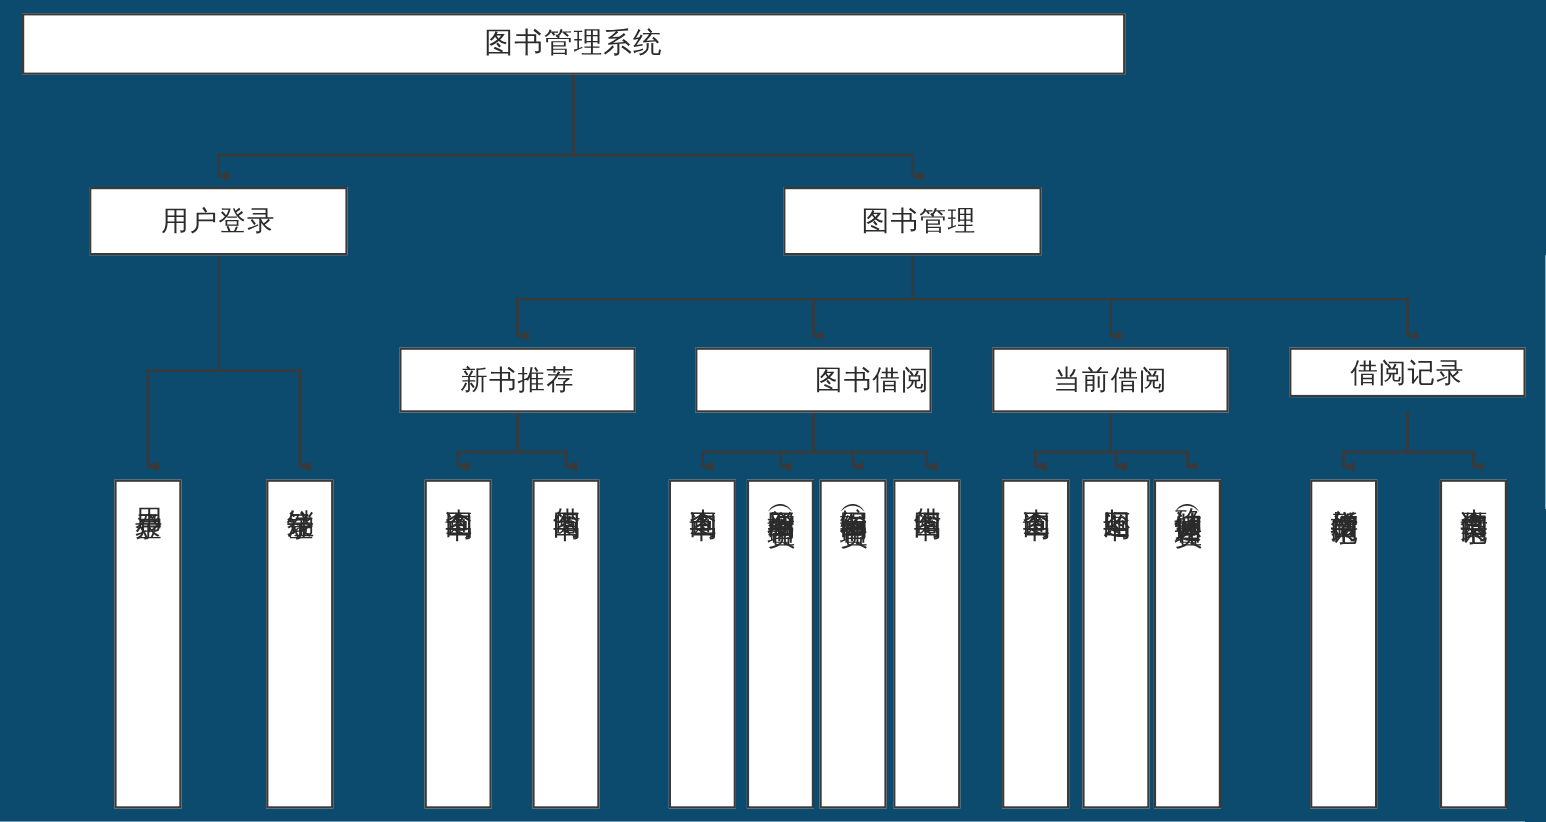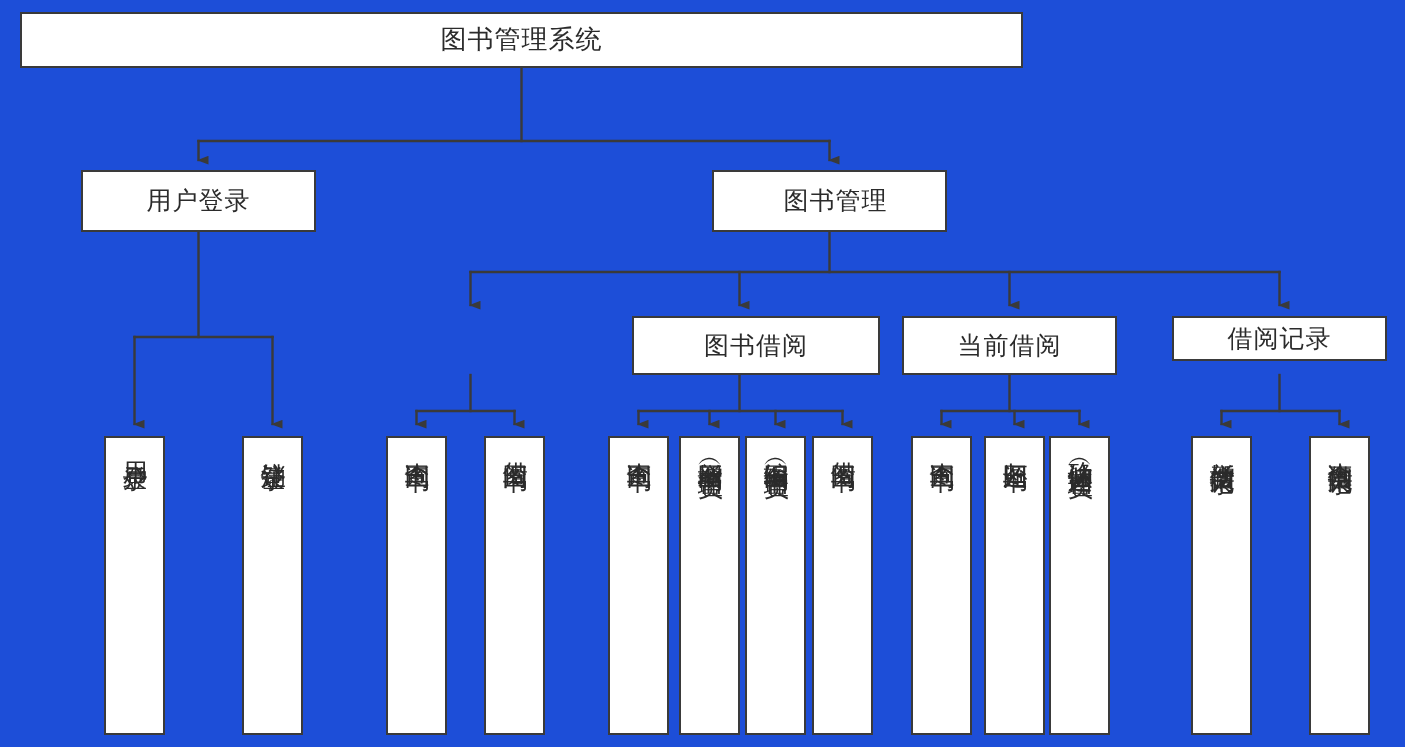--- a/index.html
+++ b/index.html
@@ -7,21 +7,21 @@
     padding: 0;
     background: #ffffff;
   }
   body {
     font-family: "DejaVu Sans", "Liberation Sans", sans-serif;
   }
   #canvas {
     position: relative;
     width: 1405px;
     height: 747px;
-    background: #1d4ed8;
+    background: #0c4a6e;
     overflow: hidden;
   }
   svg#wires {
     position: absolute;
     left: 0;
     top: 0;
     width: 1405px;
     height: 747px;
     pointer-events: none;
   }
@@ -126,21 +126,24 @@
     <span>图书管理系统</span>
   </div>
 
   <div class="node node-h" style="left:81px;top:170px;width:235px;height:62px;">
     <span>用户登录</span>
   </div>
   <div class="node node-h" style="left:712px;top:170px;width:235px;height:62px;padding-left:12px;">
     <span>图书管理</span>
   </div>
 
-  <div class="node node-h" style="left:632px;top:316px;width:248px;height:59px;">
+  <div class="node node-h" style="left:363px;top:316px;width:215px;height:59px;">
+    <span>新书推荐</span>
+  </div>
+  <div class="node node-h" style="left:632px;top:316px;width:215px;height:59px;justify-content:flex-end;">
     <span>图书借阅</span>
   </div>
   <div class="node node-h" style="left:902px;top:316px;width:215px;height:59px;align-items:center;">
     <span>当前借阅</span>
   </div>
   <div class="node node-h" style="left:1172px;top:316px;width:215px;height:45px;">
     <span>借阅记录</span>
   </div>
 
   <div class="node node-v" style="left:104px;top:436px;width:61px;height:299px;">

